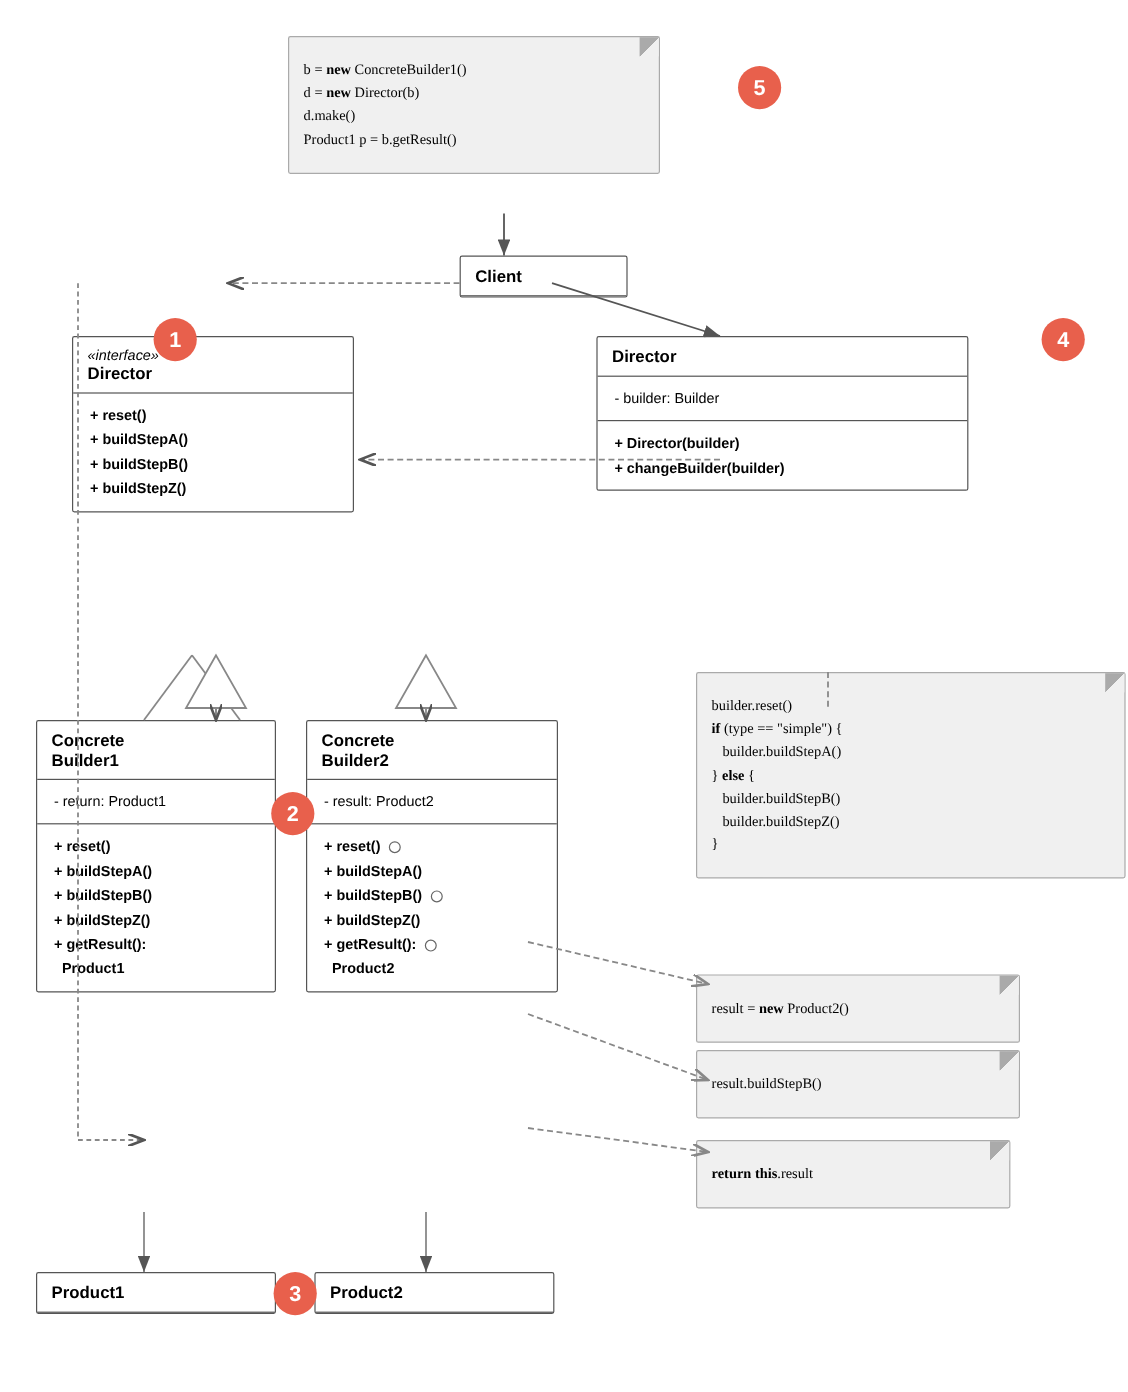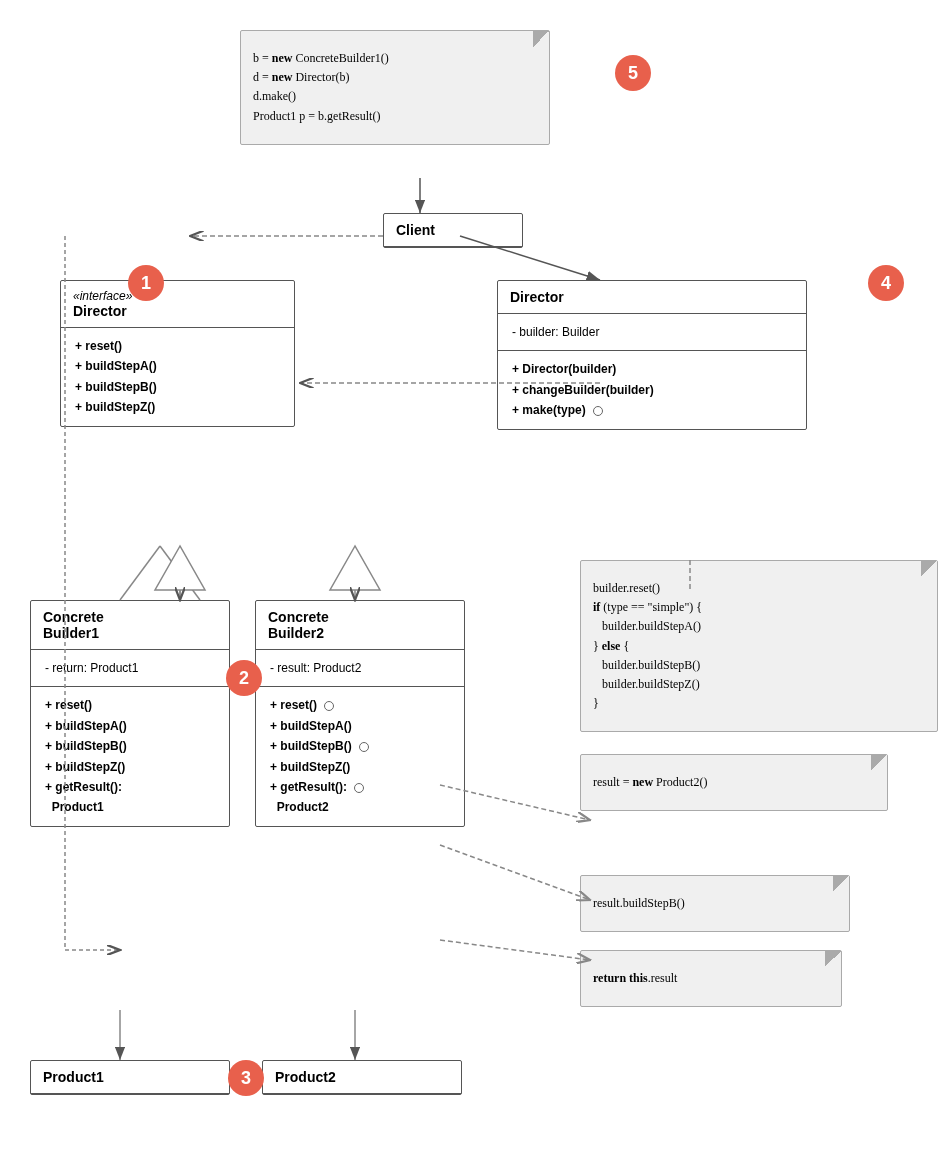--- a/index.html
+++ b/index.html
@@ -213,21 +213,20 @@
   <div class="uml-box" style="left: 497px; top: 280px; width: 310px;">
     <div class="box-header">
       <span class="box-title">Director</span>
     </div>
     <div class="box-section">
       <div>- builder: Builder</div>
     </div>
     <div class="box-section">
       <div>+ Director(builder)</div>
       <div>+ changeBuilder(builder)</div>
-      <div>+ make(type) <span class="circle-dot"></span></div>
     </div>
   </div>
 
   <div class="badge" style="left: 868px; top: 265px;">
     <span>4</span>
   </div>
 
   <div class="note-box" style="left: 580px; top: 560px; width: 358px;">
     <span>builder.reset()</span><br>
     <span><strong>if</strong> (type == "simple") {</span><br>
@@ -269,21 +268,21 @@
     <div class="box-section">
       <div>+ reset() <span class="circle-dot"></span></div>
       <div>+ buildStepA()</div>
       <div>+ buildStepB() <span class="circle-dot"></span></div>
       <div>+ buildStepZ()</div>
       <div>+ getResult(): <span class="circle-dot"></span></div>
       <div>&nbsp;&nbsp;Product2</div>
     </div>
   </div>
 
-  <div class="note-box" style="left: 580px; top: 754px; width: 308px;">
+  <div class="note-box" style="left: 580px; top: 812px; width: 270px;">
     <span>result = <strong>new</strong> Product2()</span>
   </div>
 
   <div class="note-box" style="left: 580px; top: 875px; width: 270px;">
     <span>result.buildStepB()</span>
   </div>
 
   <div class="note-box" style="left: 580px; top: 950px; width: 262px;">
     <span><strong>return this</strong>.result</span>
   </div>

